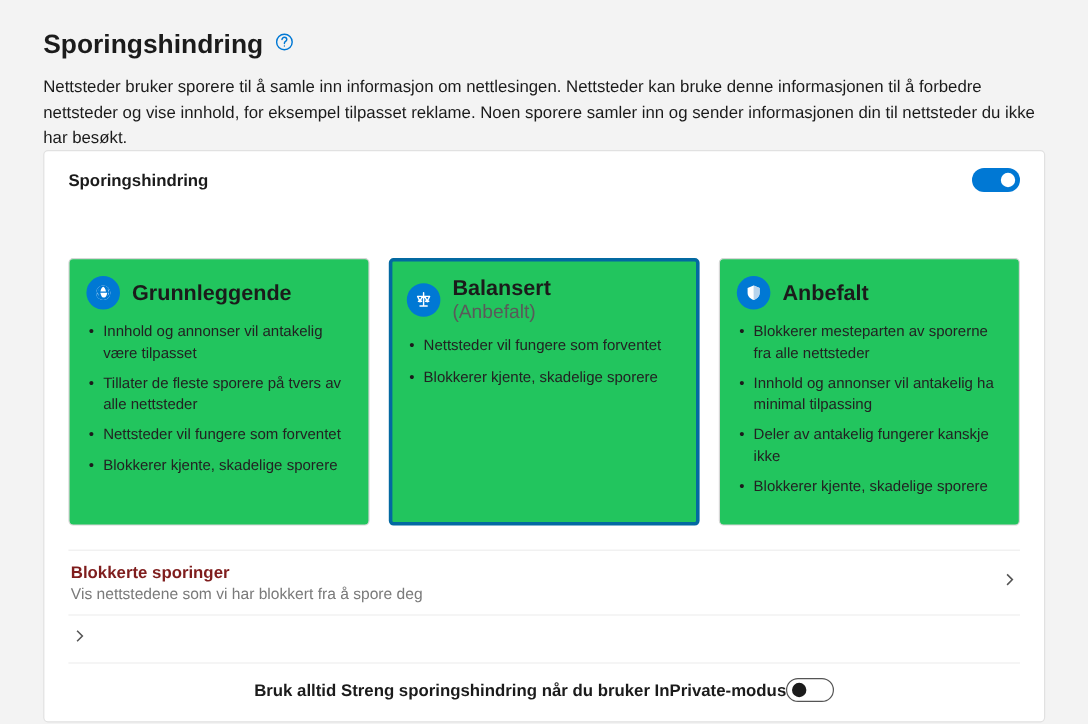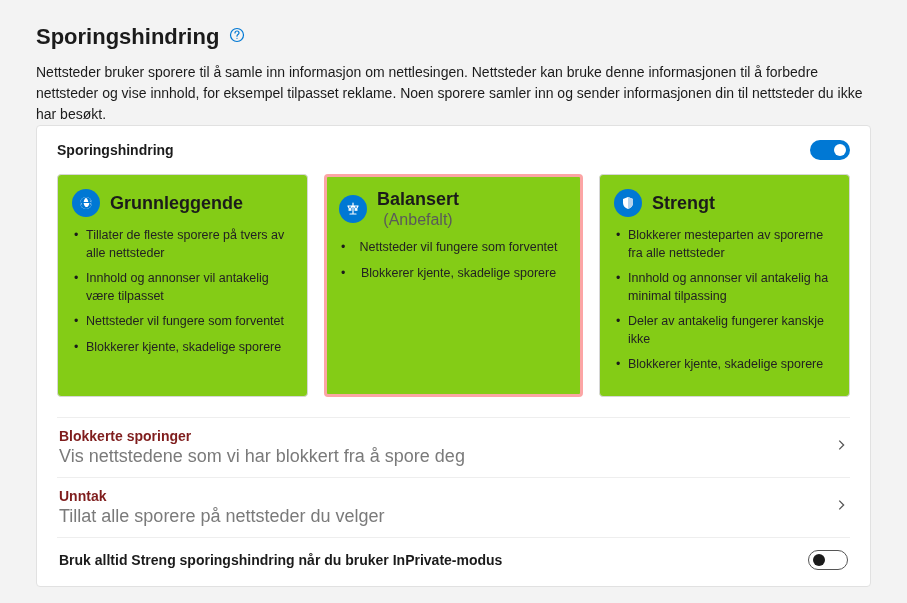--- a/index.html
+++ b/index.html
@@ -66,26 +66,26 @@
       display: flex;
       gap: 16px;
       margin-bottom: 20px;
     }
     .card {
       flex: 1;
       border: 1px solid #d6d6d6;
       border-radius: 4px;
       padding: 14px 10px 14px 14px;
       cursor: pointer;
-      background: #84cc16;
+      background: #22c55e;
+      margin-top: 41px;
     }
     .card.selected {
-      border: 3px solid #fca5a5;
+      border: 3px solid #0369a1;
       padding: 12px 16px 12px 12px;
-      text-align: center;
     }
     .card-header {
       display: flex;
       align-items: center;
       gap: 10px;
       margin-bottom: 6px;
     }
     .card-icon {
       width: 28px; height: 28px;
       border-radius: 50%;
@@ -134,31 +134,31 @@
       border-top: 1px solid #eee;
     }
     .row-link:first-of-type { border-top: none; }
     .row-link-text {}
     .row-link-title {
       font-size: 14px;
       font-weight: 600;
       color: #7f1d1d;
     }
     .row-link-sub {
-      font-size: 18px;
+      font-size: 13px;
       color: #7a7a7a;
       margin-top: 2px;
     }
     .chevron {
       width: 14px; height: 14px;
       color: #555;
     }
     .row-toggle {
       display: flex;
-      justify-content: space-between;
+      justify-content: center;
       align-items: center;
       padding: 12px 2px 4px 2px;
       border-top: 1px solid #eee;
     }
     .row-toggle-title {
       font-size: 14px;
       font-weight: 600;
     }
   </style>
 </head>
@@ -192,22 +192,22 @@
             <svg viewBox="0 0 16 16" fill="currentColor">
               <circle cx="8" cy="8" r="6" fill="#fff"></circle>
               <path d="M8 2a6 6 0 100 12A6 6 0 008 2zm0 1c.9 0 2 1.8 2.3 4H5.7C6 4.8 7.1 3 8 3zm-3.4 5h6.8c-.3 2.2-1.4 4-2.4 4H8c-.9 0-2-1.8-2.4-4h-.0zm-1 0c.1 1 .4 1.9.8 2.6A5 5 0 013.1 8h.5zm9.3 0a5 5 0 01-1.3 2.6c.4-.7.7-1.6.8-2.6h.5zm0-1h-.5c-.1-1-.4-1.9-.8-2.6A5 5 0 0112.9 7zm-9.3 0A5 5 0 014.4 4.4c-.4.7-.7 1.6-.8 2.6h-.5z" fill="#0078d4"></path>
             </svg>
           </div>
           <div class="card-title-col">
             <div class="card-title">Grunnleggende</div>
           </div>
         </div>
         <ul class="card-list">
+          <li>Innhold og annonser vil antakelig være tilpasset</li>
           <li>Tillater de fleste sporere på tvers av alle nettsteder</li>
-          <li>Innhold og annonser vil antakelig være tilpasset</li>
           <li>Nettsteder vil fungere som forventet</li>
           <li>Blokkerer kjente, skadelige sporere</li>
         </ul>
       </div>
       <div class="card selected">
         <div class="card-header">
           <div class="card-icon">
             <svg viewBox="0 0 16 16" fill="currentColor">
               <path d="M8 2v10M5 13h6M3 5l2 4 2-4M9 5l2 4 2-4M3 5h10" stroke="#fff" stroke-width="1.2" fill="none" stroke-linecap="round"></path>
               <ellipse cx="5" cy="9" rx="2" ry=".8" fill="#fff"></ellipse>
@@ -226,21 +226,21 @@
       </div>
       <div class="card">
         <div class="card-header">
           <div class="card-icon">
             <svg viewBox="0 0 16 16" fill="currentColor">
               <path d="M8 2 L13 4 V8 C13 11 11 13 8 14 C5 13 3 11 3 8 V4 Z" fill="#fff"></path>
               <path d="M8 2 L13 4 V8 C13 11 11 13 8 14 V2 Z" fill="#b8d4ec"></path>
             </svg>
           </div>
           <div class="card-title-col">
-            <div class="card-title">Strengt</div>
+            <div class="card-title">Anbefalt</div>
           </div>
         </div>
         <ul class="card-list">
           <li>Blokkerer mesteparten av sporerne fra alle nettsteder</li>
           <li>Innhold og annonser vil antakelig ha minimal tilpassing</li>
           <li>Deler av antakelig fungerer kanskje ikke</li>
           <li>Blokkerer kjente, skadelige sporere</li>
         </ul>
       </div>
     </div>
@@ -251,24 +251,20 @@
       <div class="row-link-sub">Vis nettstedene som vi har blokkert fra å spore deg</div>
     </div>
     <span>
       <svg class="chevron" viewBox="0 0 16 16" fill="none" stroke="currentColor" stroke-width="1.5">
           <path d="M6 3 L11 8 L6 13"></path>
         </svg>
     </span>
   </div>
 
   <div class="row-link">
-    <div class="row-link-text">
-      <div class="row-link-title">Unntak</div>
-      <div class="row-link-sub">Tillat alle sporere på nettsteder du velger</div>
-    </div>
     <span>
       <svg class="chevron" viewBox="0 0 16 16" fill="none" stroke="currentColor" stroke-width="1.5">
           <path d="M6 3 L11 8 L6 13"></path>
         </svg>
     </span>
   </div>
 
   <div class="row-toggle">
     <div class="row-toggle-title">Bruk alltid Streng sporingshindring når du bruker InPrivate-modus</div>
     <div class="toggle off">

